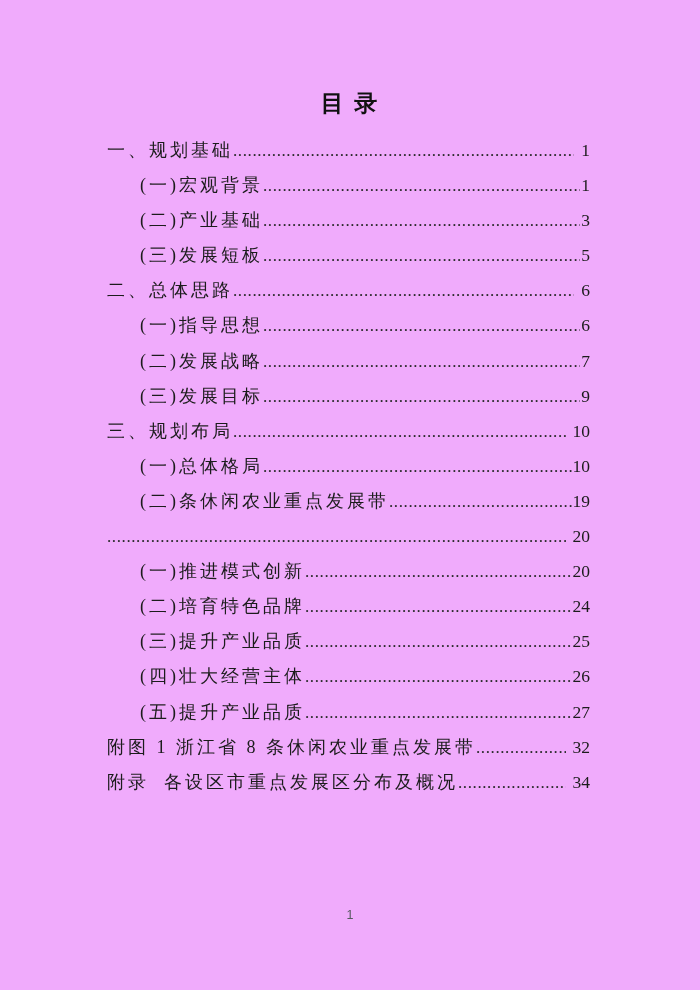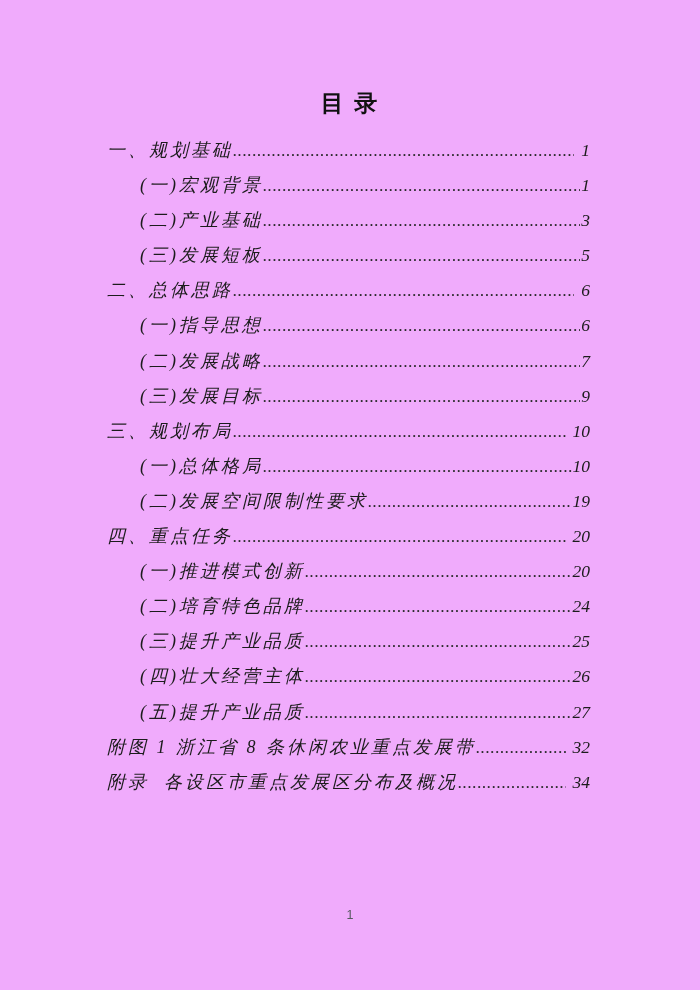--- a/index.html
+++ b/index.html
@@ -30,21 +30,20 @@
   }
   .toc-row {
     display: flex;
     align-items: flex-start;
     height: 35.1px;
     line-height: 35.1px;
     font-size: 18px;
     letter-spacing: 3px;
     color: #1c1c1c;
     cursor: pointer;
-    font-style: italic;
   }
   .toc-row.level2 { padding-left: 33px; }
   .toc-label { white-space: pre; flex: 0 0 auto; }
   .toc-dots {
     flex: 1 1 auto;
     overflow: hidden;
     white-space: nowrap;
     font-size: 17px;
     letter-spacing: 0.6px;
     color: #2a2a2a;
@@ -122,26 +121,25 @@
     <span class="toc-label">三、规划布局</span>
     <span class="toc-dots"></span>
     <span class="toc-page">10</span>
   </div>
       <div class="toc-row level2">
     <span class="toc-label">(一)总体格局</span>
     <span class="toc-dots"></span>
     <span class="toc-page">10</span>
   </div>
       <div class="toc-row level2">
-    <span class="toc-label">(二)发展空间限制性要求</span>
+    <span class="toc-label">(二)条休闲农业重点发展带</span>
     <span class="toc-dots"></span>
     <span class="toc-page">19</span>
   </div>
       <div class="toc-row level1">
-    <span class="toc-label">四、重点任务</span>
     <span class="toc-dots"></span>
     <span class="toc-page">20</span>
   </div>
       <div class="toc-row level2">
     <span class="toc-label">(一)推进模式创新</span>
     <span class="toc-dots"></span>
     <span class="toc-page">20</span>
   </div>
       <div class="toc-row level2">
     <span class="toc-label">(二)培育特色品牌</span>

